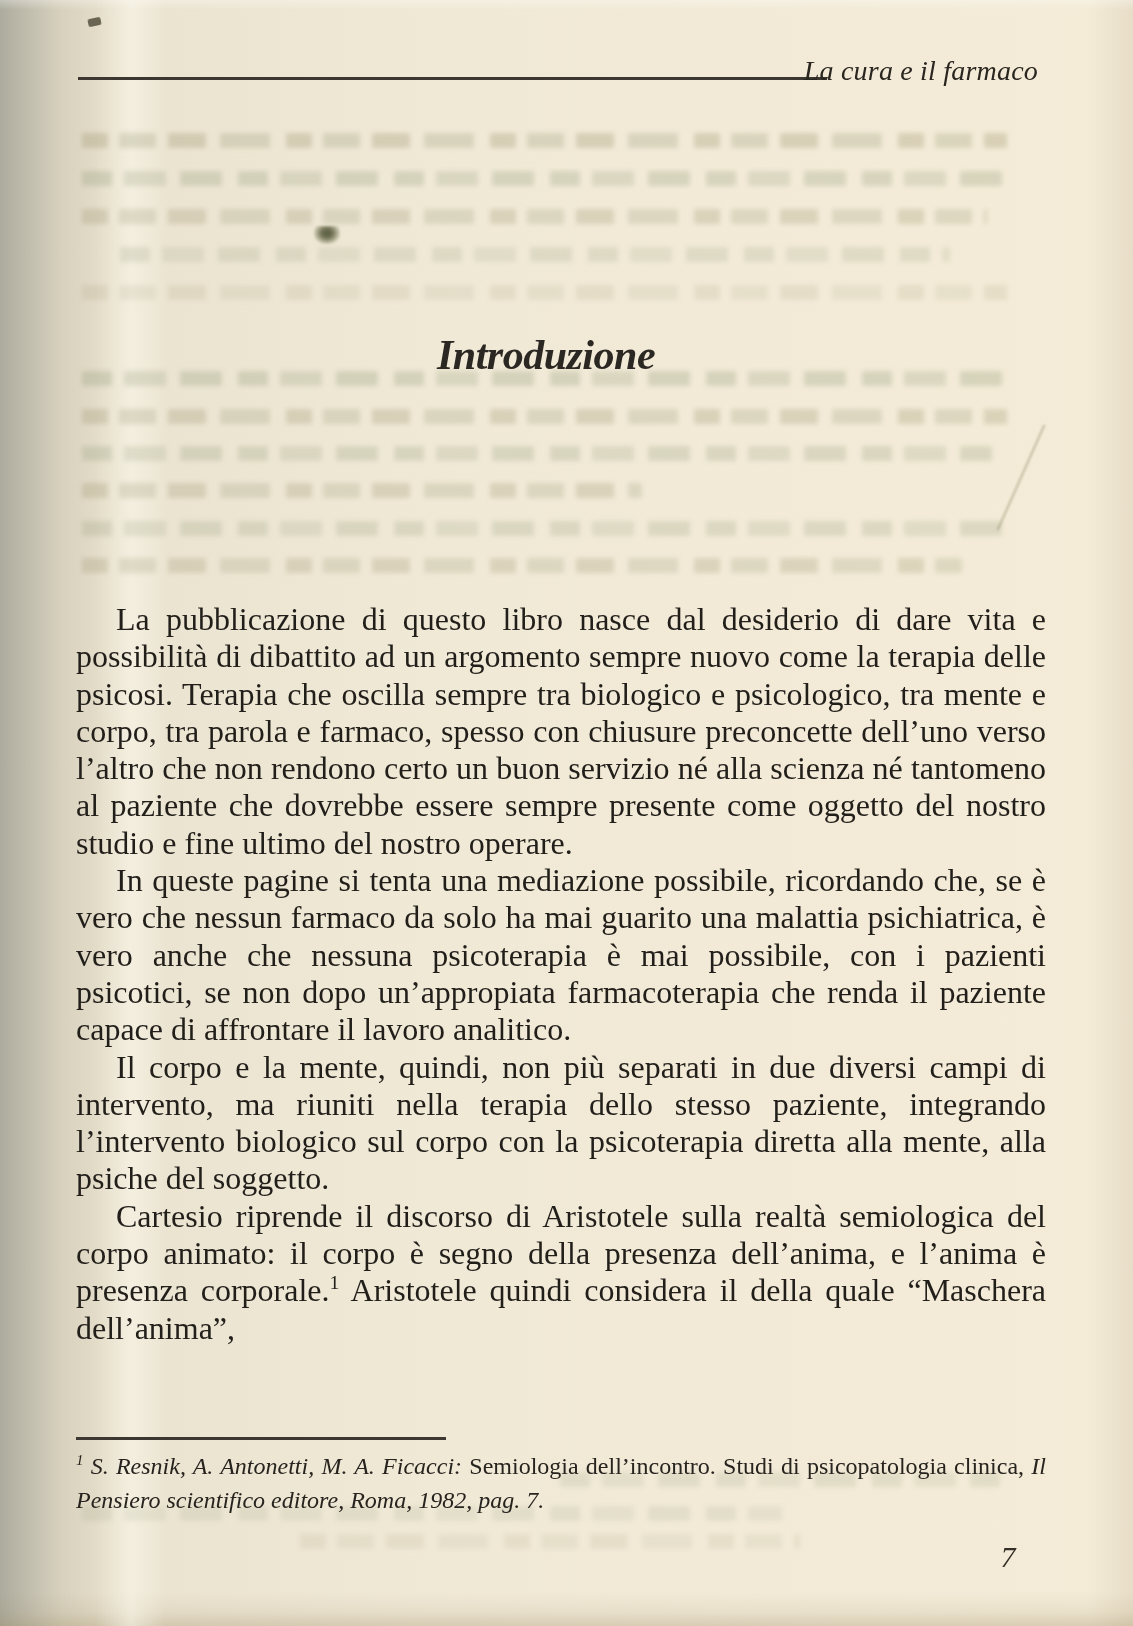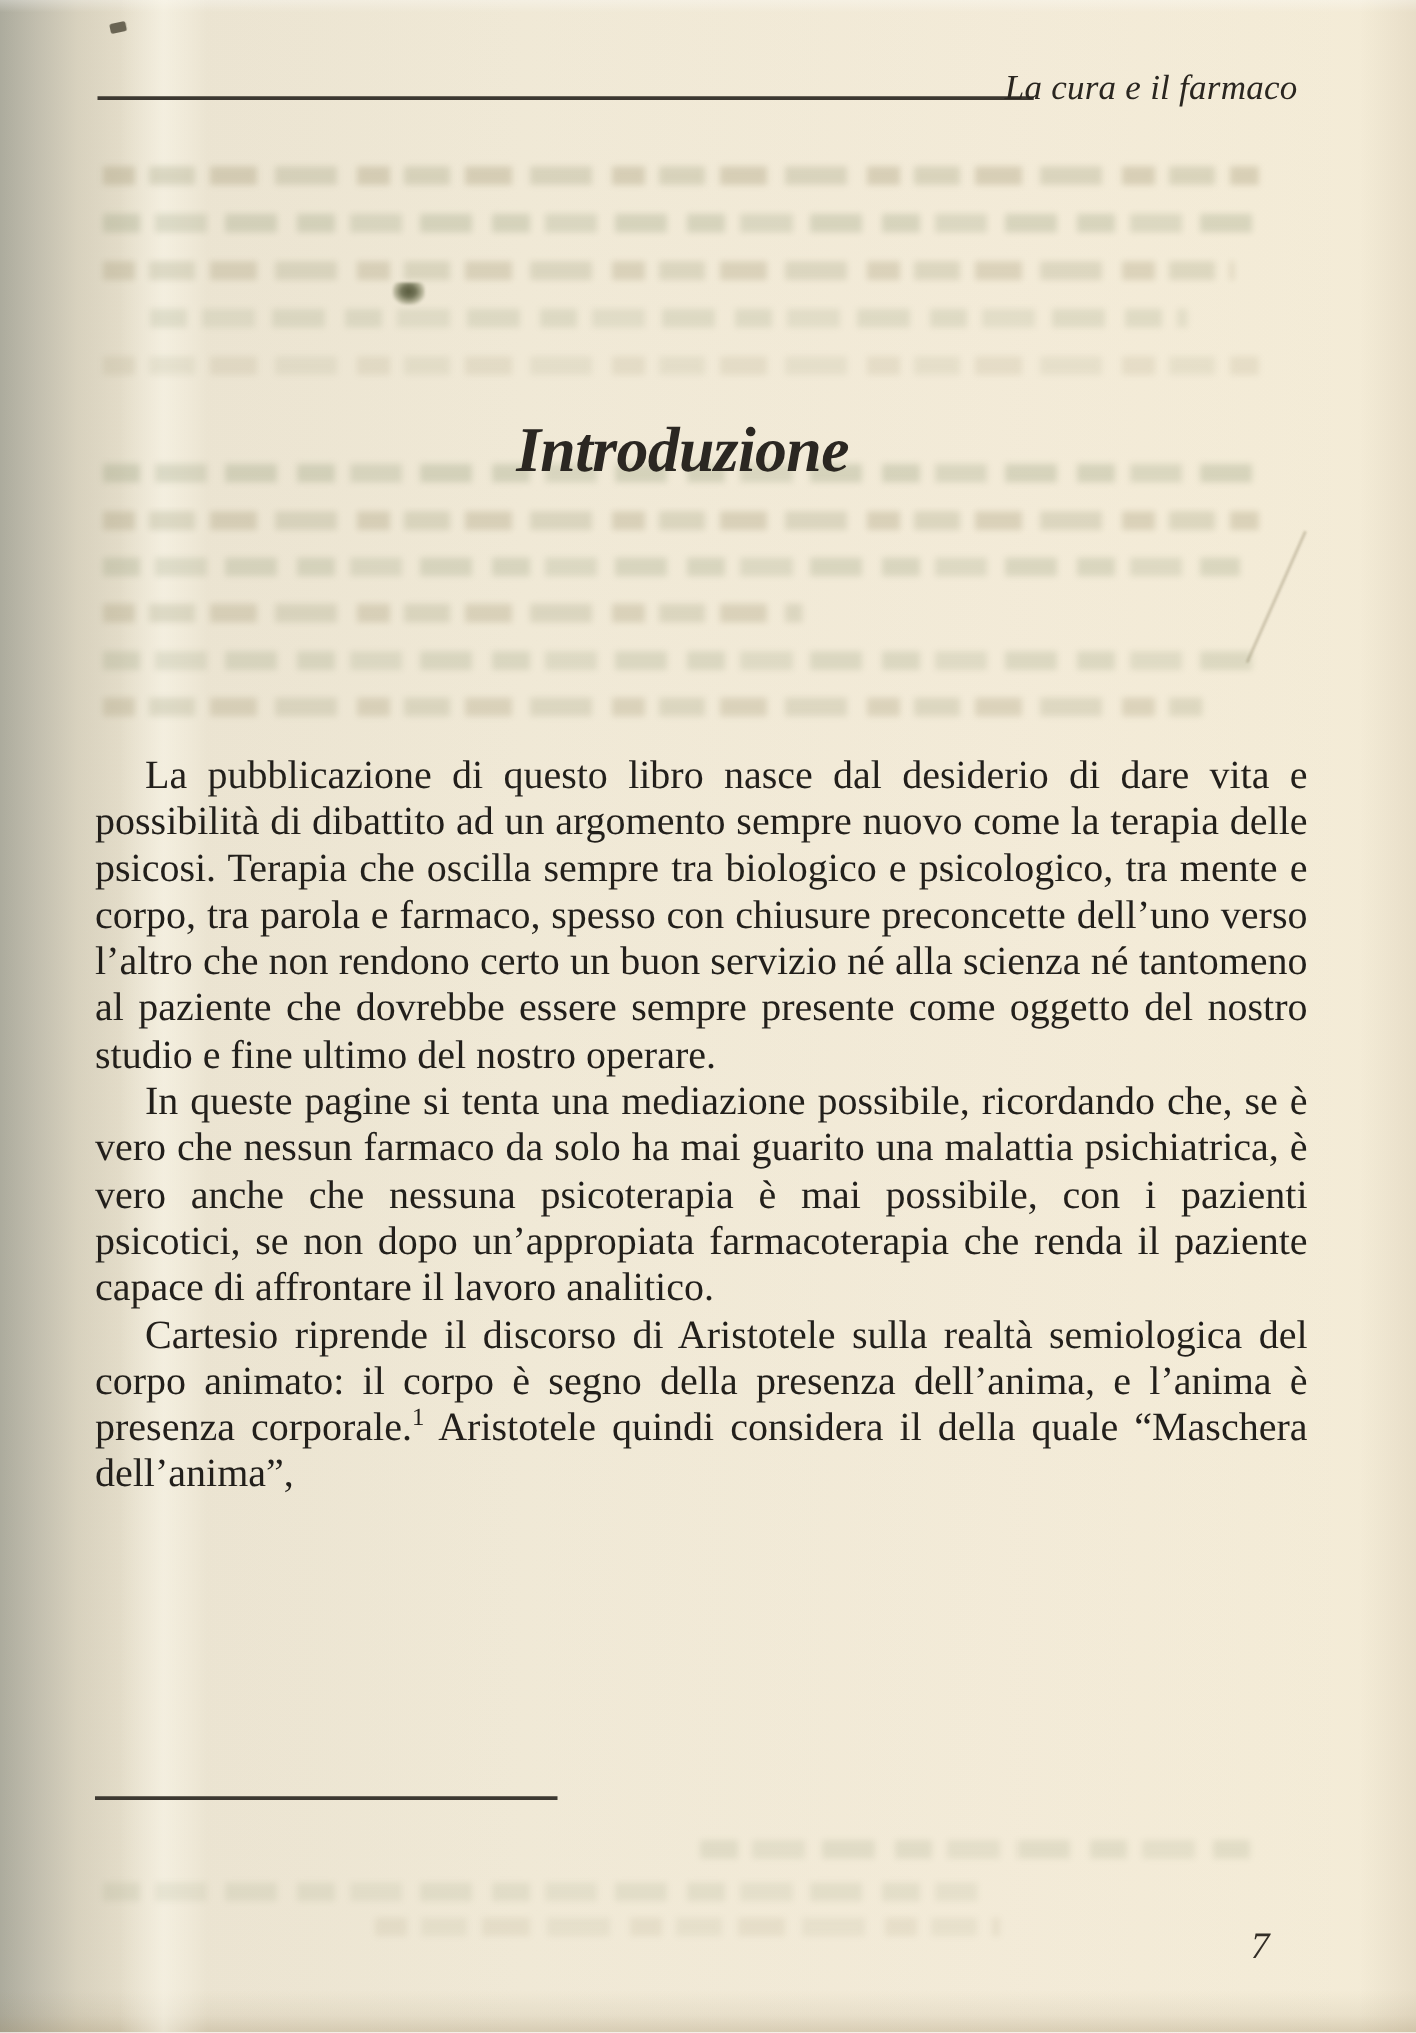--- a/index.html
+++ b/index.html
@@ -35,21 +35,21 @@
     position:absolute; top:56px; right:95px;
     font-style:italic; font-size:28px; line-height:30px; color:#2a2620;
     letter-spacing:0.2px;
   }
 
   
   .chapter-title {
     position:absolute; left:76px; top:299px; width:940px;
     text-align:center;
     font-style:italic; font-weight:600;
-    font-size:51px; line-height:56px;
+    font-size:42px; line-height:56px;
     letter-spacing:-0.5px;
     color:#2b2722;
   }
 
   
   .body-text {
     position:absolute; left:76px; top:601px; width:970px;
     font-size:32px; line-height:37.3px;
     text-align:justify;
     text-align-last:left;
@@ -147,20 +147,24 @@
   </div>
 
   <div class="header-rule"></div>
   <div class="running-title">La cura e il farmaco</div>
 
   <h1 class="chapter-title">Introduzione</h1>
 
   <div class="body-text">
     <p>La pubblicazione di questo libro nasce dal desiderio di dare vita e possibilità di dibattito ad un argomento sempre nuovo come la terapia delle psicosi. Terapia che oscilla sempre tra biologico e psicologico, tra mente e corpo, tra parola e farmaco, spesso con chiusure preconcette dell’uno verso l’altro che non rendono certo un buon servizio né alla scienza né tantomeno al paziente che dovrebbe essere sempre presente come oggetto del nostro studio e fine ultimo del nostro operare.</p>
     <p>In queste pagine si tenta una mediazione possibile, ricordando che, se è vero che nessun farmaco da solo ha mai guarito una malattia psichiatrica, è vero anche che nessuna psicoterapia è mai possibile, con i pazienti psicotici, se non dopo un’appropiata farmacoterapia che renda il paziente capace di affrontare il lavoro analitico.</p>
+    <p>Il corpo e la mente, quindi, non più separati in due diversi campi di intervento, ma riuniti nella terapia dello stesso paziente, integrando l’intervento biologico sul corpo con la psicoterapia diretta alla mente, alla psiche del soggetto.</p>
     <p><span>Cartesio riprende il discorso di Aristotele sulla realtà semiologica del corpo animato: il corpo è segno della presenza dell’anima, e l’anima è presenza corporale.</span><sup>1</sup><span> Aristotele quindi considera il della quale “Maschera dell’anima”,</span></p>
   </div>
 
   <div class="footnote-rule"></div>
+  <div class="footnote">
+    <sup>1</sup><span class="fn-italic"> S. Resnik, A. Antonetti, M. A. Ficacci: </span><span class="fn-roman">Semiologia dell’incontro. Studi di psicopatologia clinica, </span><span class="fn-italic">Il Pensiero scientifico editore, Roma, 1982, pag. 7.</span>
+  </div>
 
   <div class="page-number">7</div>
 
 </div>
 
 </body></html>

